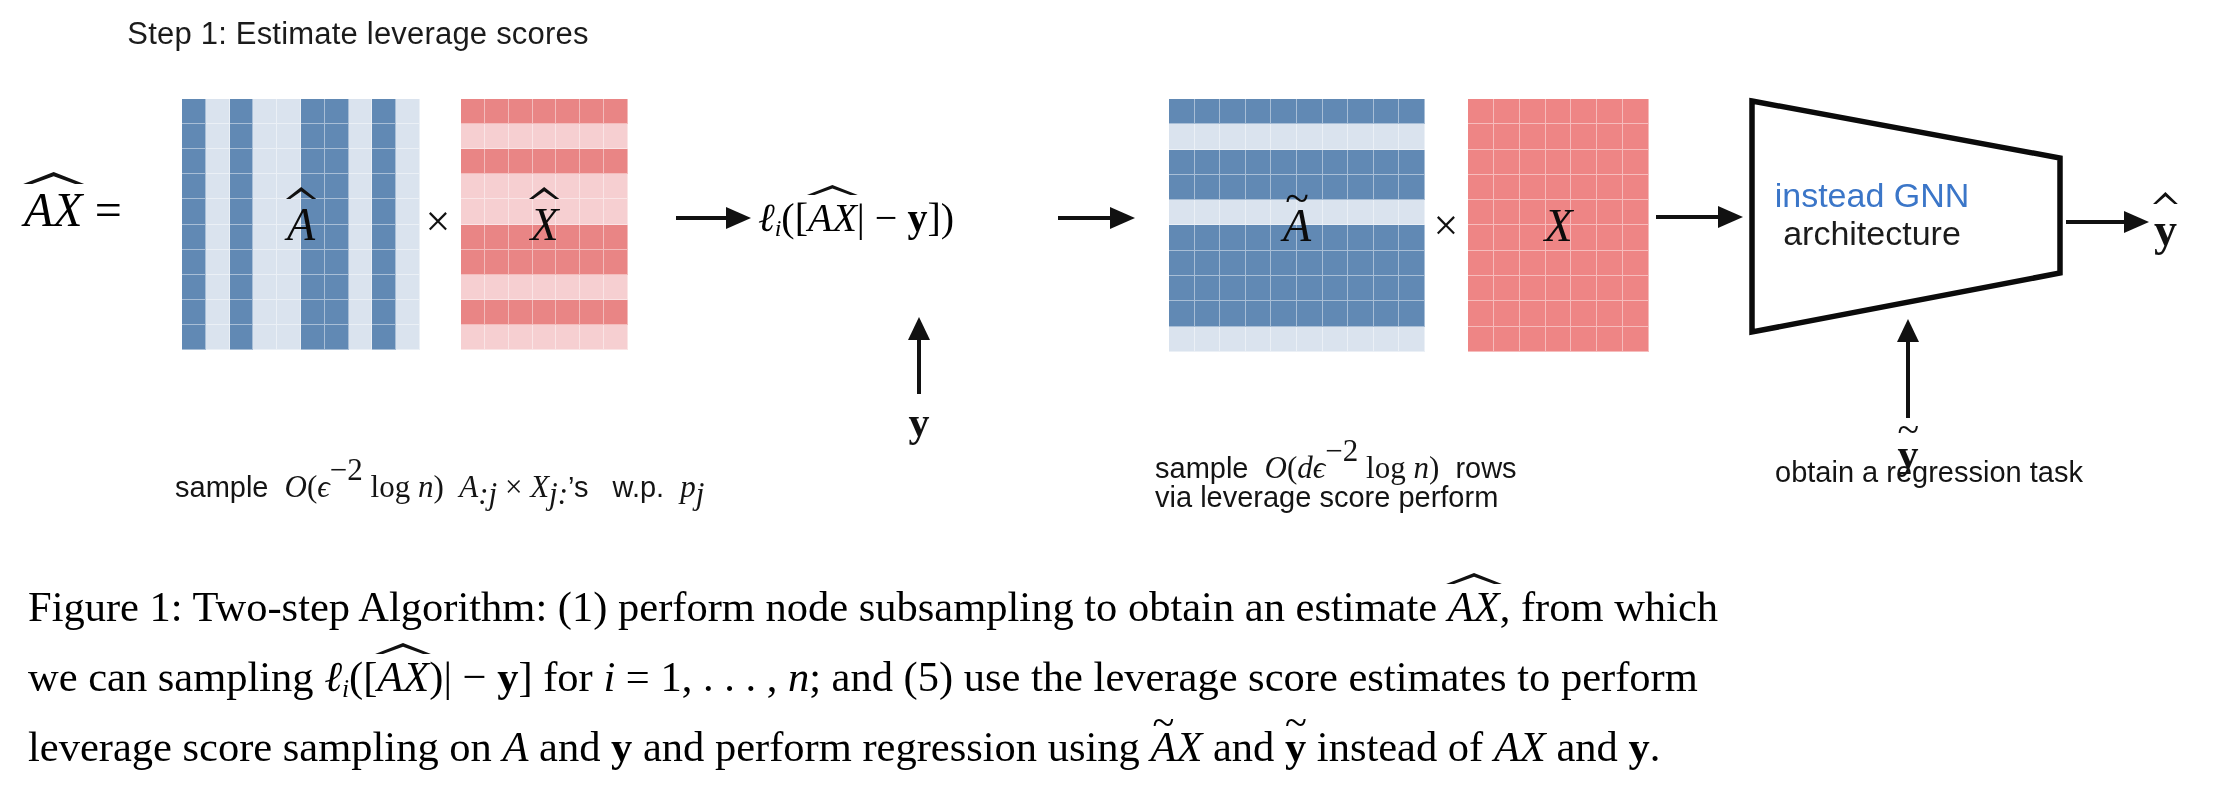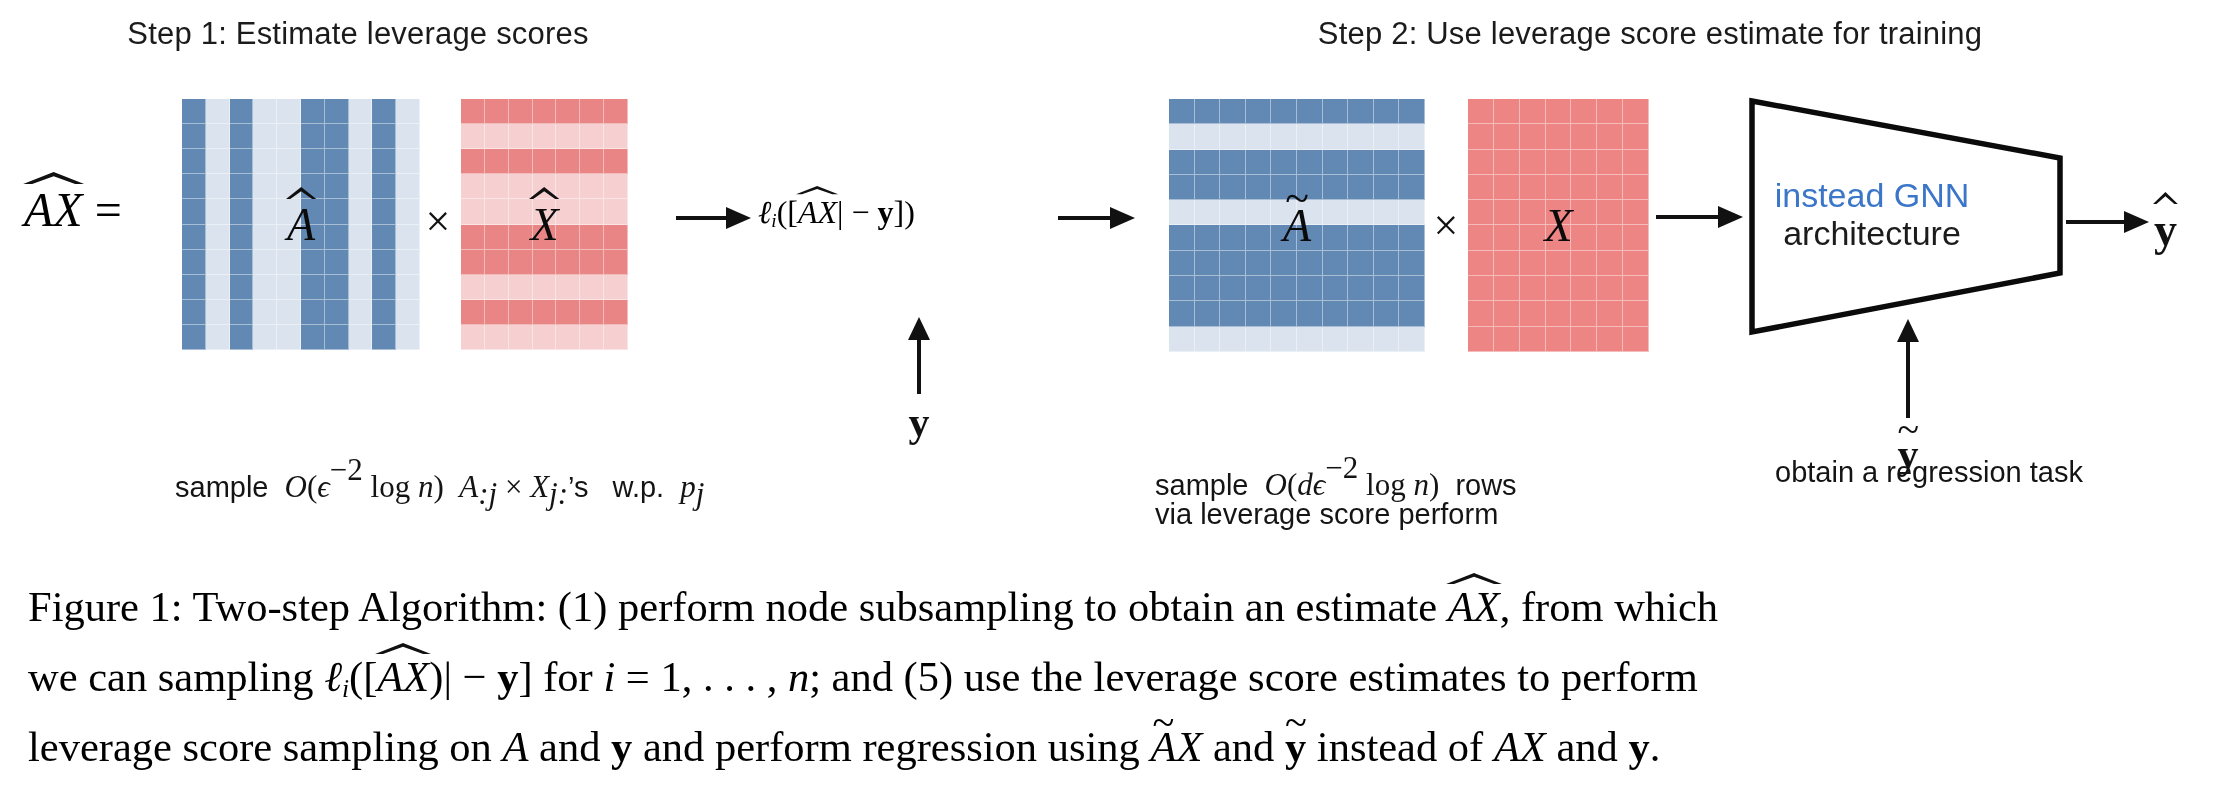--- a/index.html
+++ b/index.html
@@ -52,37 +52,36 @@
     content: ""; position: absolute; right: -25px; top: 50%; transform: translateY(-50%);
     border-left: 25px solid #111; border-top: 11px solid transparent; border-bottom: 11px solid transparent;
   }
   .varrow { width: 4px; background: #111; }
   .varrow::before {
     content: ""; position: absolute; top: -23px; left: 50%; transform: translateX(-50%);
     border-bottom: 23px solid #111; border-left: 11px solid transparent; border-right: 11px solid transparent;
   }
 
   
-  .mathbig { font-size: 32px; color: #000; }
+  .mathbig { font-size: 40px; color: #000; }
   .lhs { font-size: 48px; color: #000; }
   .gnnbox { text-align: center; font-size: 34px; line-height: 38px; }
   .gnn-blue { color: #3b76c8; }
   .gnn-black { color: #1c1c1c; }
 
   
   .caption { font-family: "Liberation Serif","DejaVu Serif",serif; font-size: 42.5px; color: #000; }
   .caption .capline { height: 70px; line-height: 70px; white-space: pre; }
 </style>
 </head>
 <body>
 
 <div id="canvas">
 
   <div class="abs steptitle" style="left:108px; top:16px; width:500px;">Step 1: Estimate leverage scores</div>
-  <div class="abs steptitle" style="left:1240px; top:16px; width:820px;">Step 2: Use leverage score estimate for training</div>
 
   <div class="abs rich lhs" style="left:24px; top:182px;"><span class="acc"><span class="hatmark"><svg viewBox="0 0 100 26" preserveAspectRatio="none">
             <polygon points="0,26 50,0 100,26 86,26 50,9 14,26" fill="#111111"></polygon>
           </svg></span><span class="it">AX</span></span><span class="rm"> = </span></div>
 
   <div class="abs matrix" style="left: 182px; top: 99px; width: 238px; height: 251px; grid-template-columns: repeat(10, 1fr); grid-template-rows: repeat(10, 1fr);">
       <div class="cell" style="background: rgb(97, 137, 180);"></div>
       <div class="cell" style="background: rgb(218, 227, 238);"></div>
       <div class="cell" style="background: rgb(97, 137, 180);"></div>
       <div class="cell" style="background: rgb(218, 227, 238);"></div>
@@ -471,21 +470,21 @@
   <div class="abs harrow" style="left:2066px; top:220px; width:58px;"></div>
   <div class="abs rich" style="left:2154px; top:202px; font-size:46px;"><span class="acc"><span class="hatmark"><svg viewBox="0 0 100 26" preserveAspectRatio="none">
             <polygon points="0,26 50,0 100,26 86,26 50,9 14,26" fill="#111111"></polygon>
           </svg></span><span class="bf">y</span></span></div>
 
   <div class="abs varrow" style="left:1906px; top:342px; height:76px;"></div>
   <div class="abs rich" style="left:1887px; top:430px; width:42px; text-align:center; font-size:42px;"><span class="acc"><span class="tildemark">~</span><span class="bf">y</span></span></div>
 
   <div class="abs note" style="left:1729px; top:456px; width:400px; text-align:center;">obtain a regression task</div>
 
-  <div class="abs" style="left:1155px; top:445px;">
+  <div class="abs" style="left:1155px; top:428px;">
     <div class="rich note" style="height:46px; line-height:46px;"><span class="sf">sample  </span><span class="it">O</span><span class="rm">(</span><span class="it">d</span><span class="it">ϵ</span><span class="sup rm">−2</span><span class="rm"> log </span><span class="it">n</span><span class="rm">)</span><span class="sf">  rows</span></div>
     <div class="rich note" style="height:46px; line-height:46px;"><span class="sf">via leverage score perform</span></div>
   </div>
 
   <div class="abs caption" style="left:28px; top:572px; width:2166px;">
     <div class="capline rich"><span class="rm">Figure 1: Two-step Algorithm: (1) perform node subsampling to obtain an estimate </span><span class="acc"><span class="hatmark"><svg viewBox="0 0 100 26" preserveAspectRatio="none">
               <polygon points="0,26 50,0 100,26 86,26 50,9 14,26" fill="#111111"></polygon>
             </svg></span><span class="it">AX</span></span><span class="rm">, from which</span></div>
     <div class="capline rich"><span class="rm">we can sampling </span><span class="it">ℓ</span><span class="sub it">i</span><span class="rm">([</span><span class="acc"><span class="hatmark"><svg viewBox="0 0 100 26" preserveAspectRatio="none">
               <polygon points="0,26 50,0 100,26 86,26 50,9 14,26" fill="#111111"></polygon>

